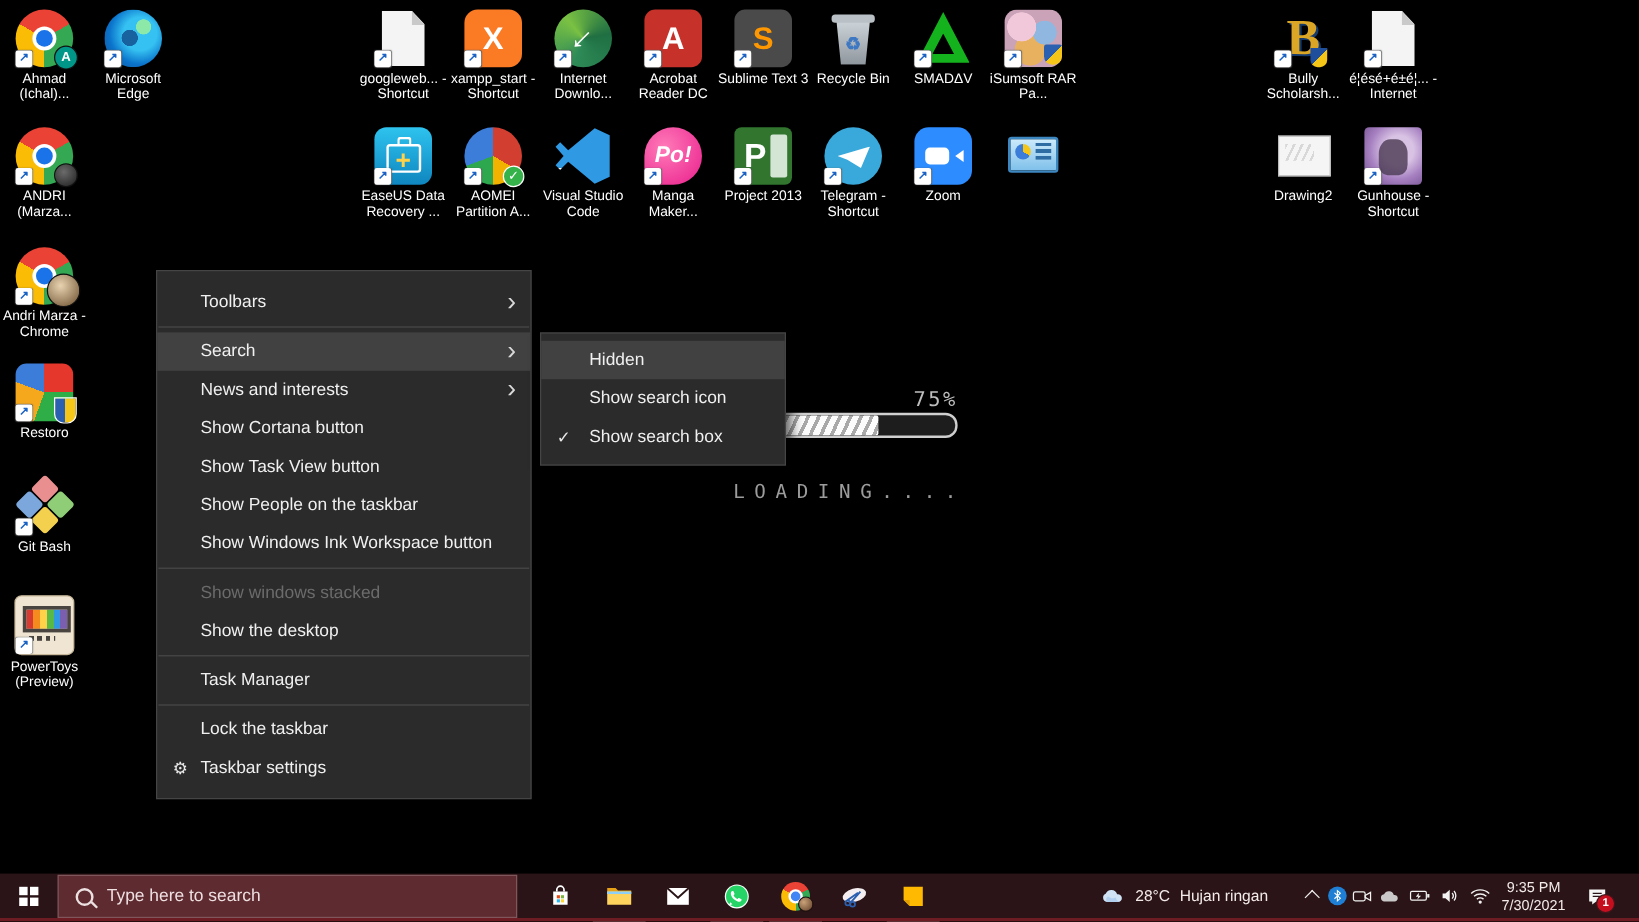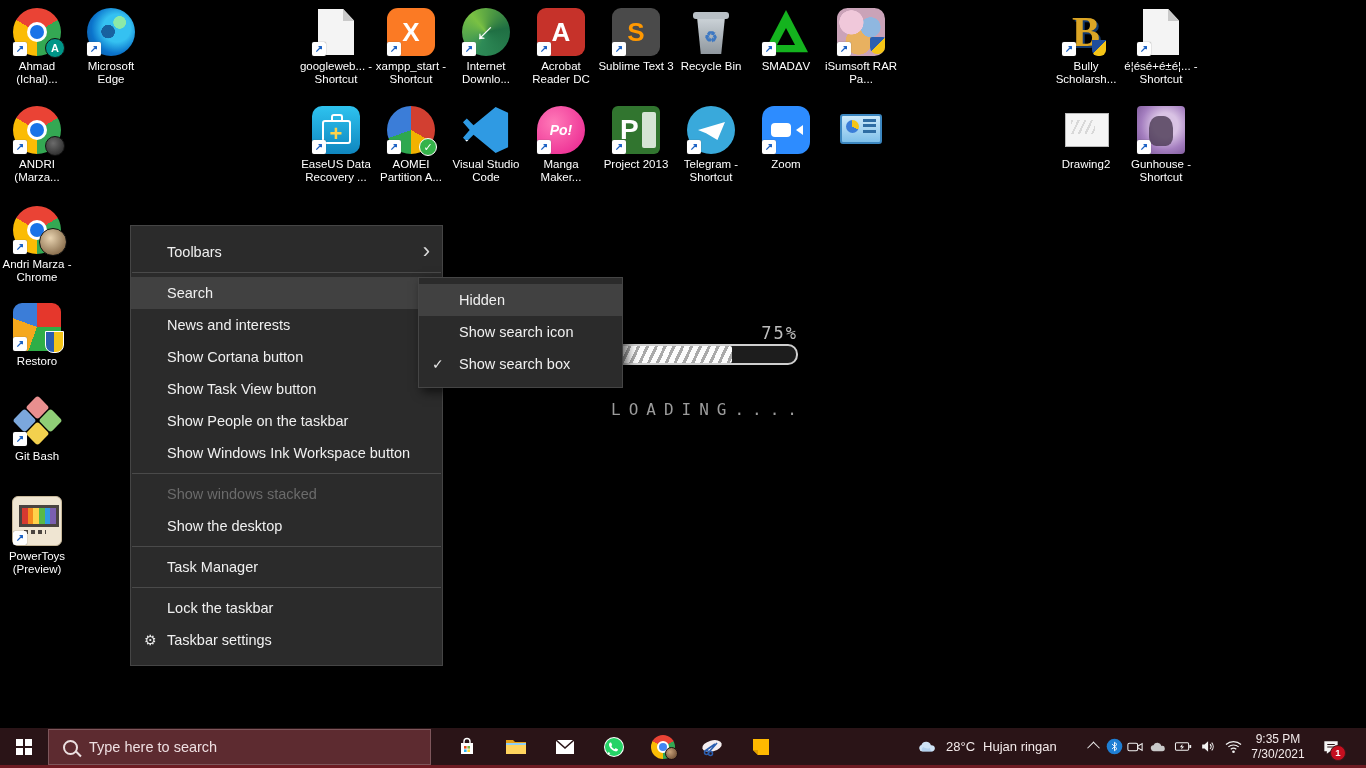--- a/index.html
+++ b/index.html
@@ -73,21 +73,21 @@
   .k-easeus{border-radius:10px;background:linear-gradient(180deg,#2ec3ef,#0f86bf);}
   .k-easeus::before{content:"";position:absolute;left:10px;top:14px;width:25px;height:20px;border:2.5px solid #fff;border-radius:3px;}
   .k-easeus::after{content:"";position:absolute;left:19px;top:8px;width:8px;height:6px;border:2.5px solid #fff;
     border-bottom:none;border-radius:3px 3px 0 0;}
   .g-easeus{color:#ffd24a;font-size:22px;padding-top:7px;}
   .k-aomei{border-radius:50%;background:conic-gradient(#d23f31 0 120deg,#f2b200 120deg 180deg,#2ea84f 180deg 250deg,#3b7dd8 250deg 360deg);}
   .k-aomei::after{content:"✓";position:absolute;right:-2px;bottom:-2px;width:16px;height:16px;background:#35b34a;
     border-radius:50%;color:#fff;font-size:11px;line-height:16px;text-align:center;border:1.5px solid #fff;}
   .k-vscode{background:#2f9ae3;clip-path:polygon(70% 2%,96% 14%,96% 86%,70% 98%,24% 60%,10% 74%,2% 66%,16% 50%,2% 34%,10% 26%,24% 40%);}
   .k-manga{border-radius:50% 50% 50% 12%;background:radial-gradient(circle at 35% 35%,#ff7ab8,#e91e8c);}
-  .g-manga{font-size:14px;font-style:italic;}
+  .g-manga{font-size:19px;font-style:italic;}
   .k-project{border-radius:6px;background:#31752f;}
   .k-project::after{content:"";position:absolute;right:4px;top:6px;width:14px;height:36px;background:#e8f2e8;opacity:.9;border-radius:2px;}
   .g-project{justify-content:flex-start;padding-left:8px;font-size:28px;z-index:1;}
   .k-telegram{border-radius:50%;background:#39a9db;}
   .k-telegram::after{content:"";position:absolute;left:11px;top:16px;width:27px;height:18px;background:#fff;
     clip-path:polygon(0 45%,100% 0,72% 100%,30% 62%);}
   .k-zoomapp{border-radius:12px;background:#2d8cff;}
   .k-zoomapp::before{content:"";position:absolute;left:9px;top:17px;width:20px;height:14px;background:#fff;border-radius:4px;}
   .k-zoomapp::after{content:"";position:absolute;right:7px;top:19px;border:5px solid transparent;border-right:7px solid #fff;}
   .k-controlpanel::before{content:"";position:absolute;left:3px;top:8px;width:38px;height:26px;
@@ -113,21 +113,21 @@
   .k-powertoys{border-radius:6px;background:#efe5d2;border:1px solid #c8b89a;}
   .pt{position:absolute;left:6px;top:8px;width:34px;height:16px;border:3px solid #4a4440;
     background:linear-gradient(90deg,#d63a31 0 16.6%,#f58b1f 0 33.3%,#ffd24a 0 50%,#59b947 0 66.6%,#2f9ae3 0 83.3%,#7a5fb0 0 100%);}
   .pt::after{content:"";position:absolute;left:2px;top:22px;width:22px;height:4px;
     background:repeating-linear-gradient(90deg,#4a4440 0 4px,transparent 4px 7px);}
 
   
   #context-menu{position:absolute;left:130px;top:225px;width:313px;background:#2b2b2b;
     border:1px solid #454545;box-shadow:4px 4px 10px rgba(0,0,0,.65);padding:10px 0 9px;z-index:30;
     font-size:14.5px;color:#f0f0f0;box-sizing:border-box;}
-  #search-submenu{position:absolute;left:418px;top:277px;width:205px;background:#2b2b2b;
+  #search-submenu{position:absolute;left:450px;top:277px;width:205px;background:#2b2b2b;
     border:1px solid #454545;box-shadow:4px 4px 10px rgba(0,0,0,.65);padding:6px 0 7px;z-index:40;
     font-size:14.5px;color:#f0f0f0;box-sizing:border-box;}
   .mi{height:32px;line-height:32px;padding-left:36px;position:relative;white-space:nowrap;}
   #search-submenu .mi{padding-left:40px;}
   .mi.active{background:#414141;}
   .mi.disabled{color:#6b6b6b;}
   .mi .arr{position:absolute;right:12px;top:0;font-size:22px;color:#d9d9d9;line-height:30px;}
   .mi .pre{position:absolute;left:13px;top:0;font-size:14px;color:#e8e8e8;}
   .msep{height:1px;background:#4a4a4a;margin:4px 1px;}
 
@@ -249,21 +249,21 @@
         <div class="ic k-bully">
           <span class="g g-bully">B</span>
           <span class="sc">↗</span>
         </div>
         <div class="lbl">Bully Scholarsh...</div>
       </div>
       <div class="dicon" style="left: 1123px; top: 8px;">
         <div class="ic k-doc">
           <span class="sc">↗</span>
         </div>
-        <div class="lbl">é¦ésé+é±é¦... - Shortcut</div>
+        <div class="lbl">é¦ésé+é±é¦... - Internet</div>
       </div>
       <div class="dicon" style="left: -1px; top: 106px;">
         <div class="ic k-chrome">
           <i class="cw"></i>
           <i class="cb"></i>
           <b class="cbadge bDark"></b>
           <span class="sc">↗</span>
         </div>
         <div class="lbl">ANDRI (Marza...</div>
       </div>

